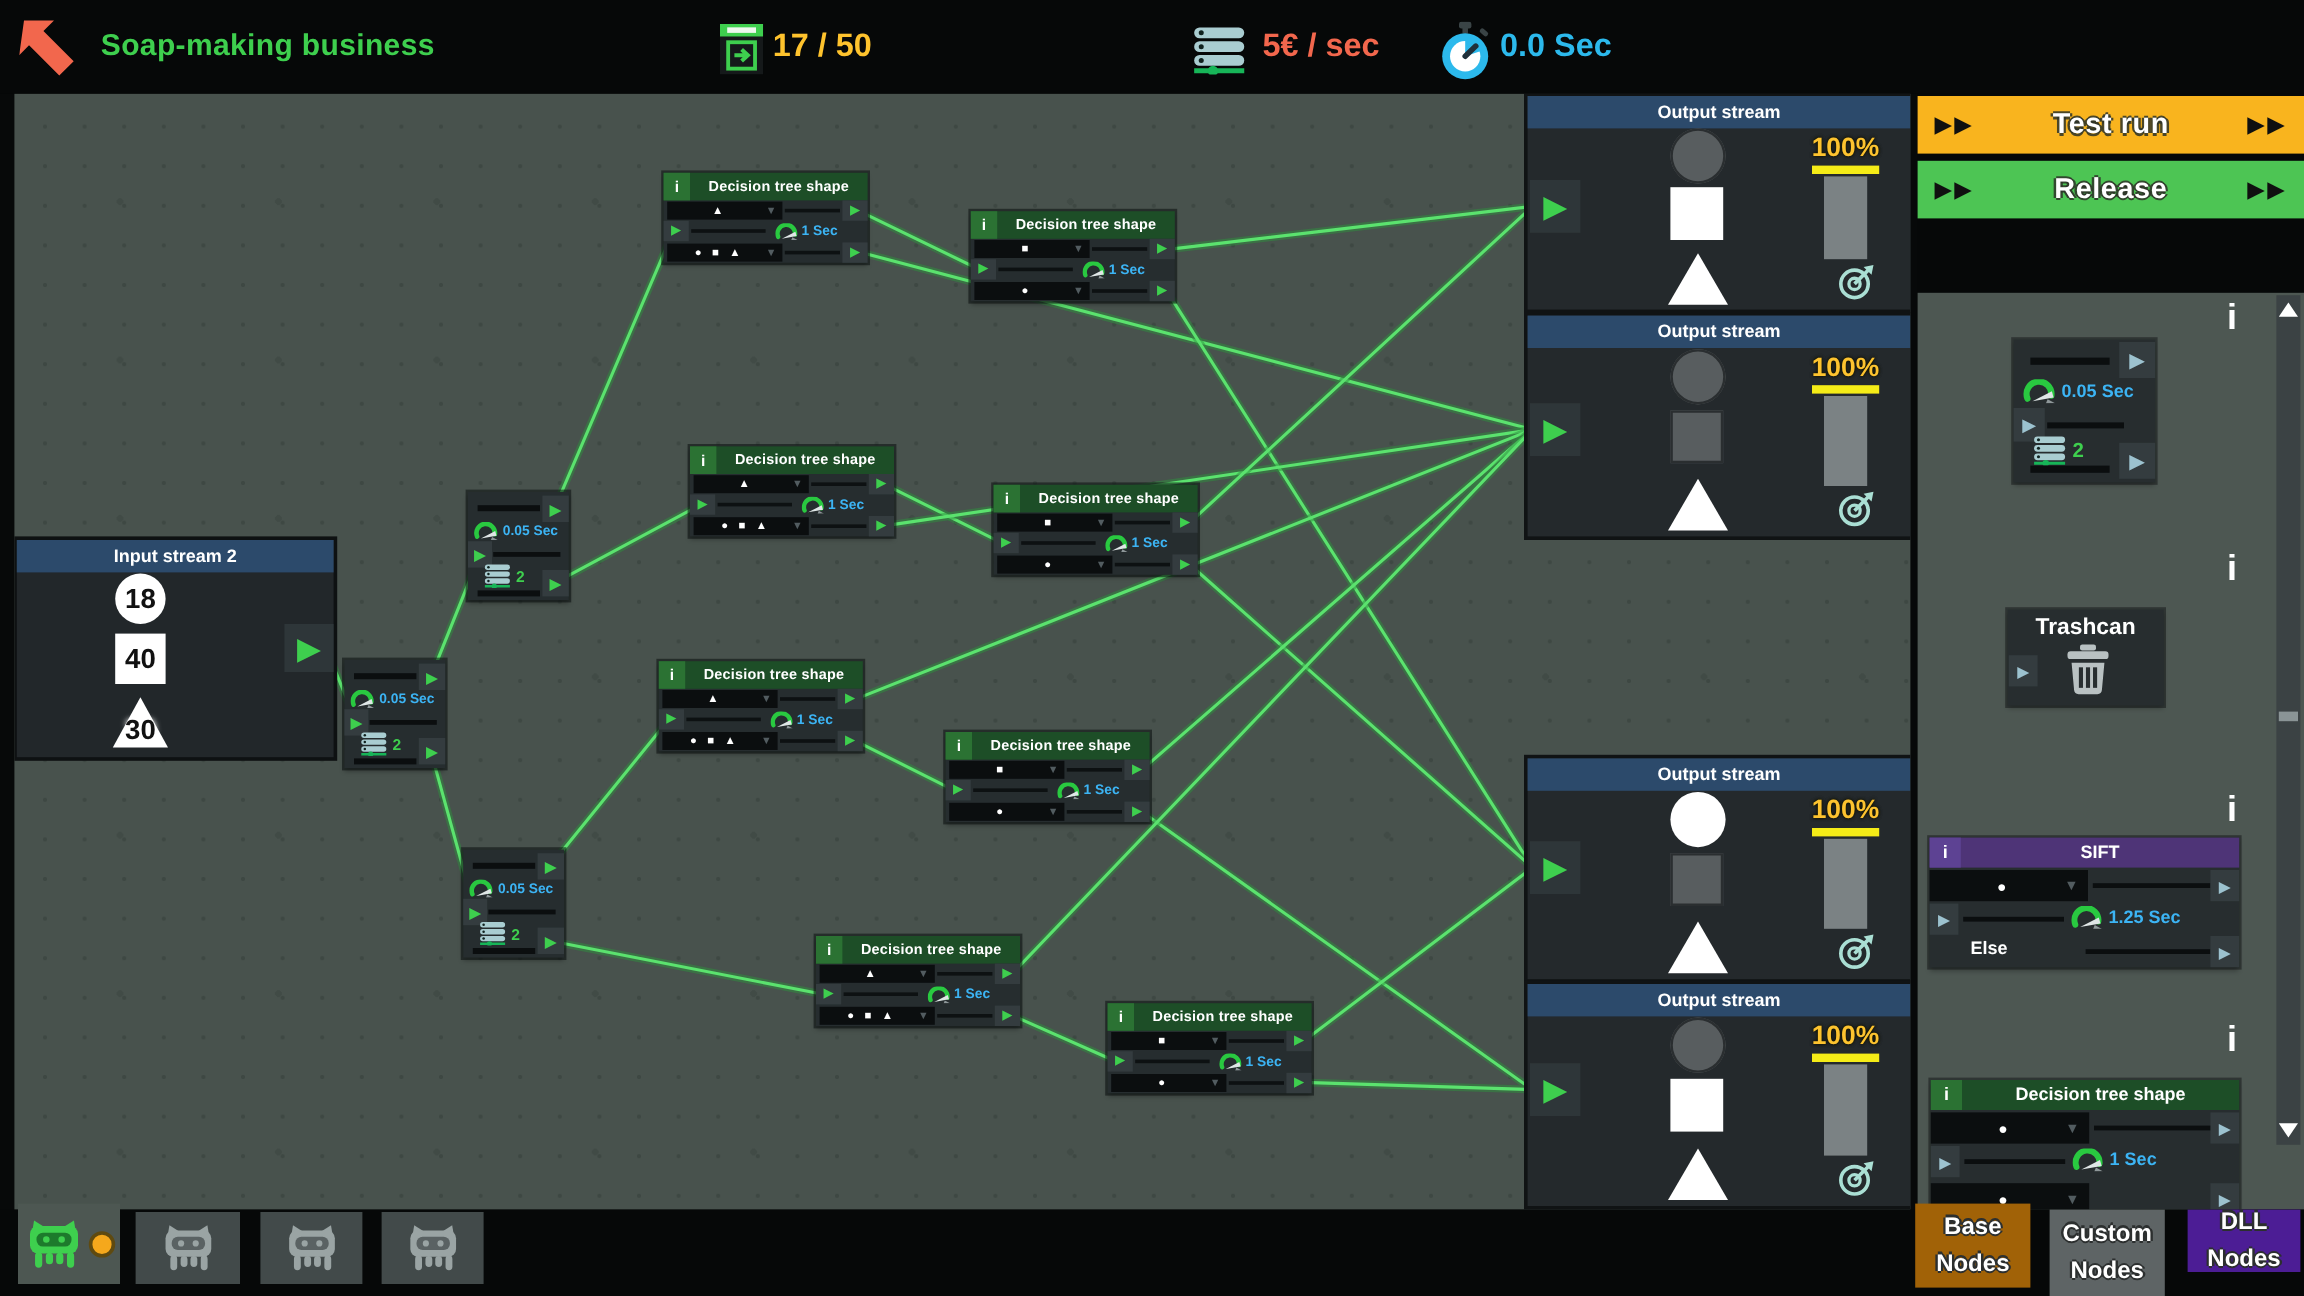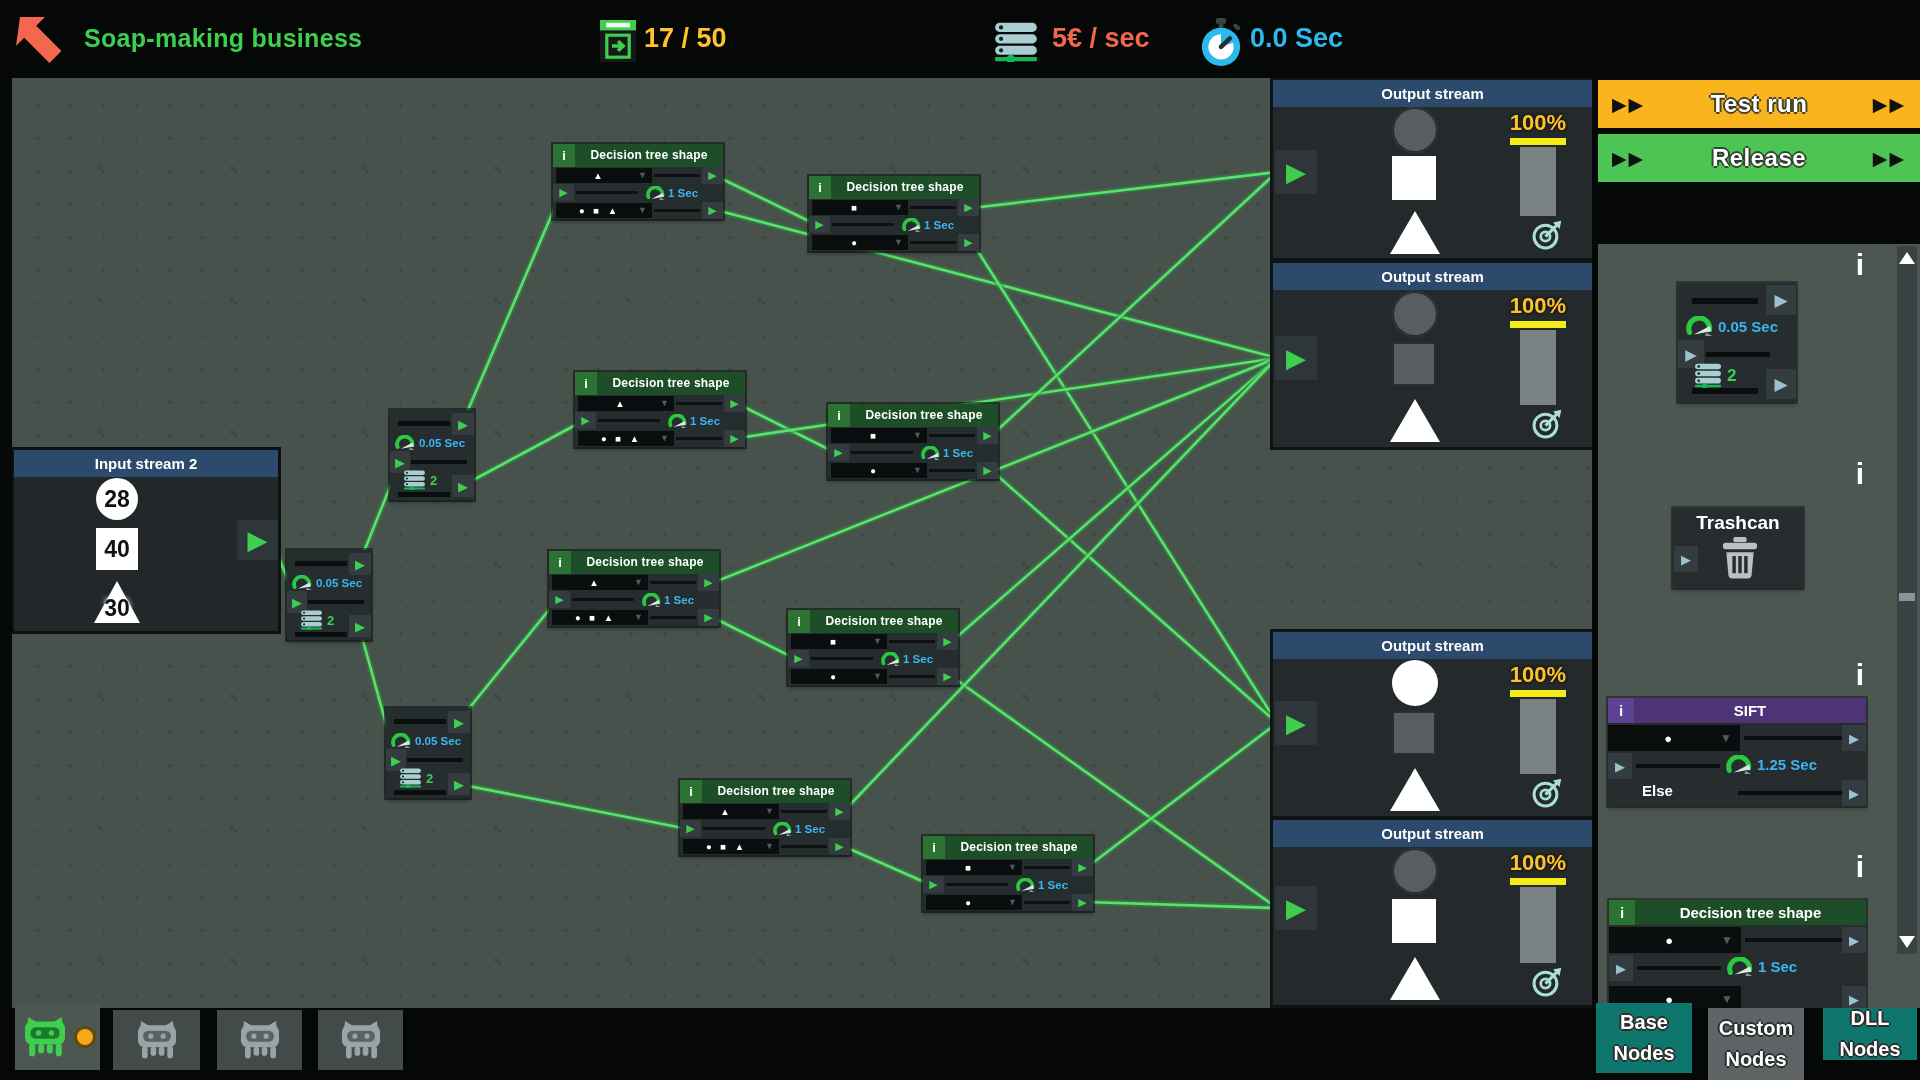--- a/index.html
+++ b/index.html
@@ -196,21 +196,21 @@
       <line x1="1074" y1="790" x2="1265" y2="645" stroke="#2e8f3e" stroke-width="6.5" stroke-opacity="0.5" stroke-linecap="round"></line>
       <line x1="1074" y1="790" x2="1265" y2="645" stroke="#5be26e" stroke-width="2.6" stroke-opacity="1" stroke-linecap="round"></line>
       <line x1="1074" y1="824" x2="1265" y2="830" stroke="#2e8f3e" stroke-width="6.5" stroke-opacity="0.5" stroke-linecap="round"></line>
       <line x1="1074" y1="824" x2="1265" y2="830" stroke="#5be26e" stroke-width="2.6" stroke-opacity="1" stroke-linecap="round"></line>
     </svg>
 
   <div id="instream">
     <div class="panel-head">Input stream 2</div>
     <div id="instream-shapes">
         <div class="ishape" style="left: 82px; top: 28px; width: 42px; height: 42px; background: rgb(255, 255, 255); border-radius: 50%;">
-          <span>28</span>
+          <span>18</span>
         </div>
         <div class="ishape" style="left: 82px; top: 78px; width: 42px; height: 42px; background: rgb(255, 255, 255);">
           <span>40</span>
         </div>
         <div class="ishape" style="left: 80px; top: 131px; width: 0px; height: 0px; border-left: 23px solid transparent; border-right: 23px solid transparent; border-bottom: 42px solid rgb(255, 255, 255);">
           <span style="position:absolute;left:-18px;top:14px;width:36px;text-align:center">30</span>
         </div>
       </div>
     <div class="io-arrow" style="left:223px;top:70px;width:41px;height:40px;">▶</div>
   </div>
@@ -826,26 +826,26 @@
   <rect x="12.4" y="14" width="3" height="4.8" rx="1.5"></rect>
             <rect x="16.9" y="13.8" width="3" height="6.4" rx="1.5"></rect>
  </g>
  <rect x="4.2" y="5.6" width="14.6" height="5.8" rx="2.7" fill="#5a6263"></rect>
  <circle cx="8.3" cy="8.5" r="1.35" fill="#9aa4a4"></circle>
           <circle cx="14.7" cy="8.5" r="1.35" fill="#9aa4a4"></circle>
         </svg>
       </div>
     </div>
   <div id="tabs">
-      <div class="tab" style="left: 1596px; top: -5px; width: 96px; height: 70px; background: #0f766e;">
+      <div class="tab" style="left: 1596px; top: -5px; width: 96px; height: 70px; background: #a16207;">
         <span>Base</span>
                    <span>Nodes</span>
       </div>
       <div class="tab" style="left: 1708px; top: 0px; width: 96px; height: 72px; background: rgb(94, 100, 101);">
         <span>Custom</span>
                    <span>Nodes</span>
       </div>
-      <div class="tab" style="left: 1823px; top: 0px; width: 94px; height: 52px; background: #0f766e;">
+      <div class="tab" style="left: 1823px; top: 0px; width: 94px; height: 52px; background: #4c1d95;">
         <span>DLL</span>
                    <span>Nodes</span>
       </div>
     </div>
 </div>
 
 </body></html>

